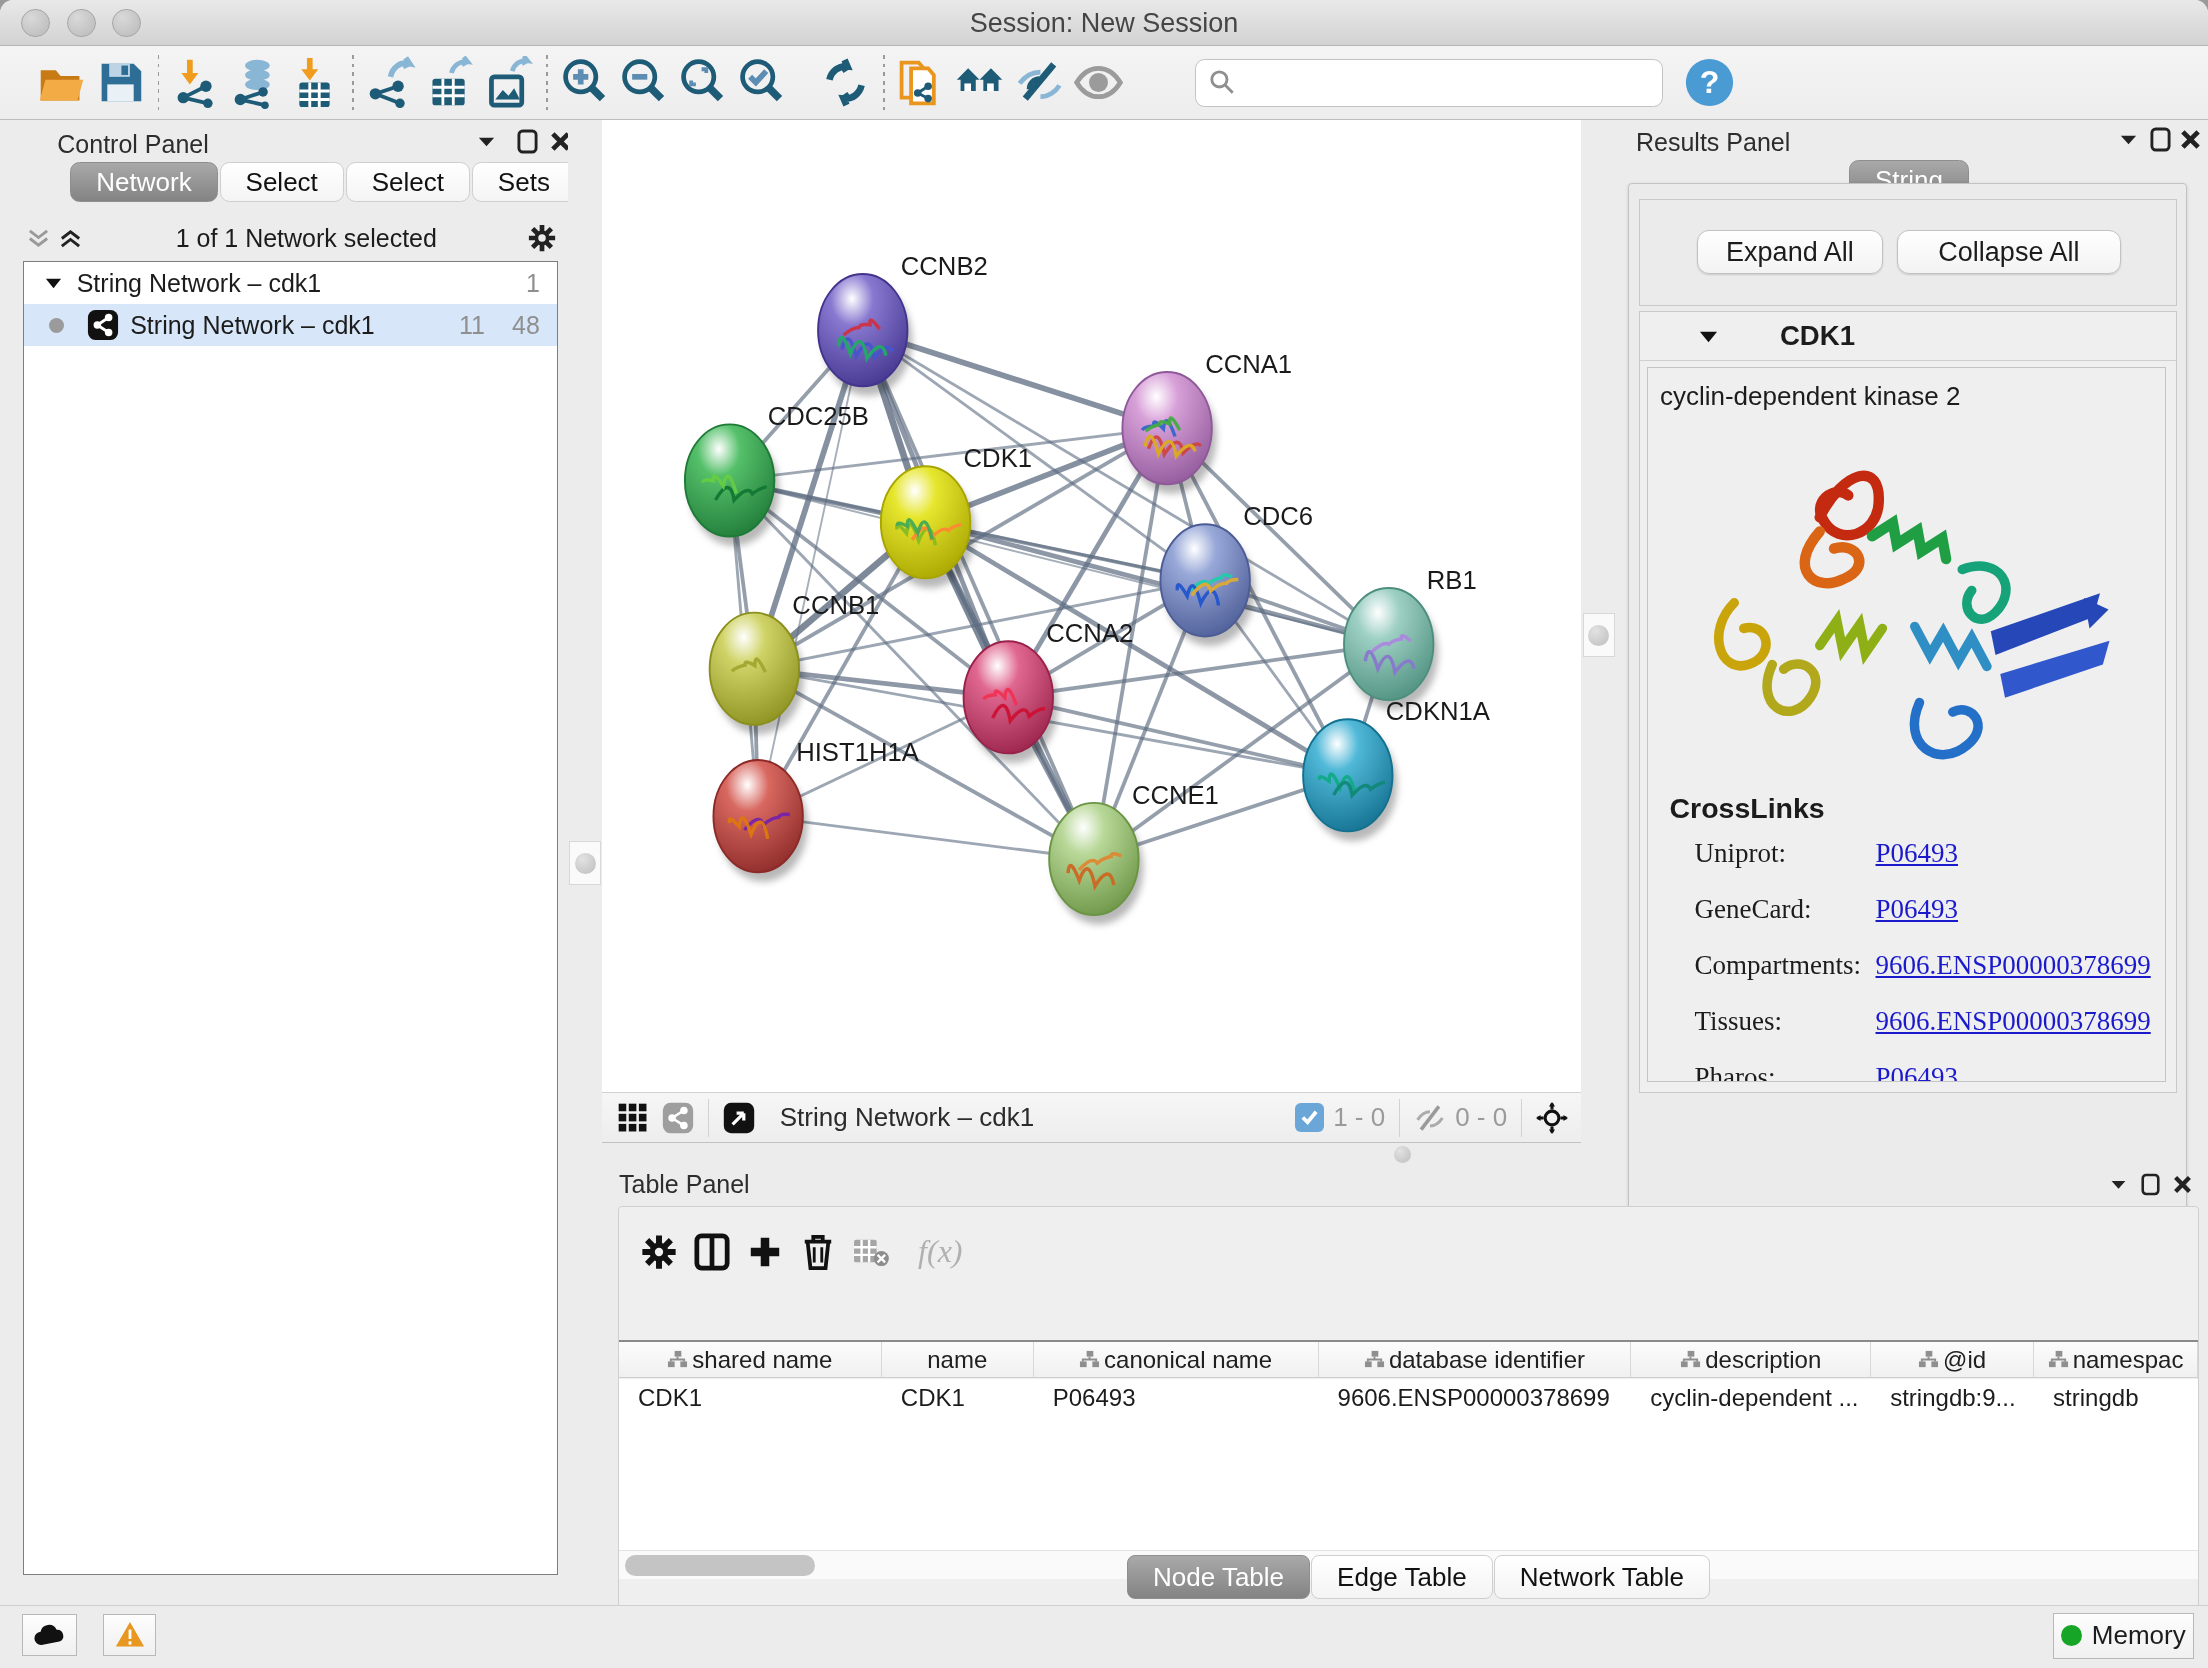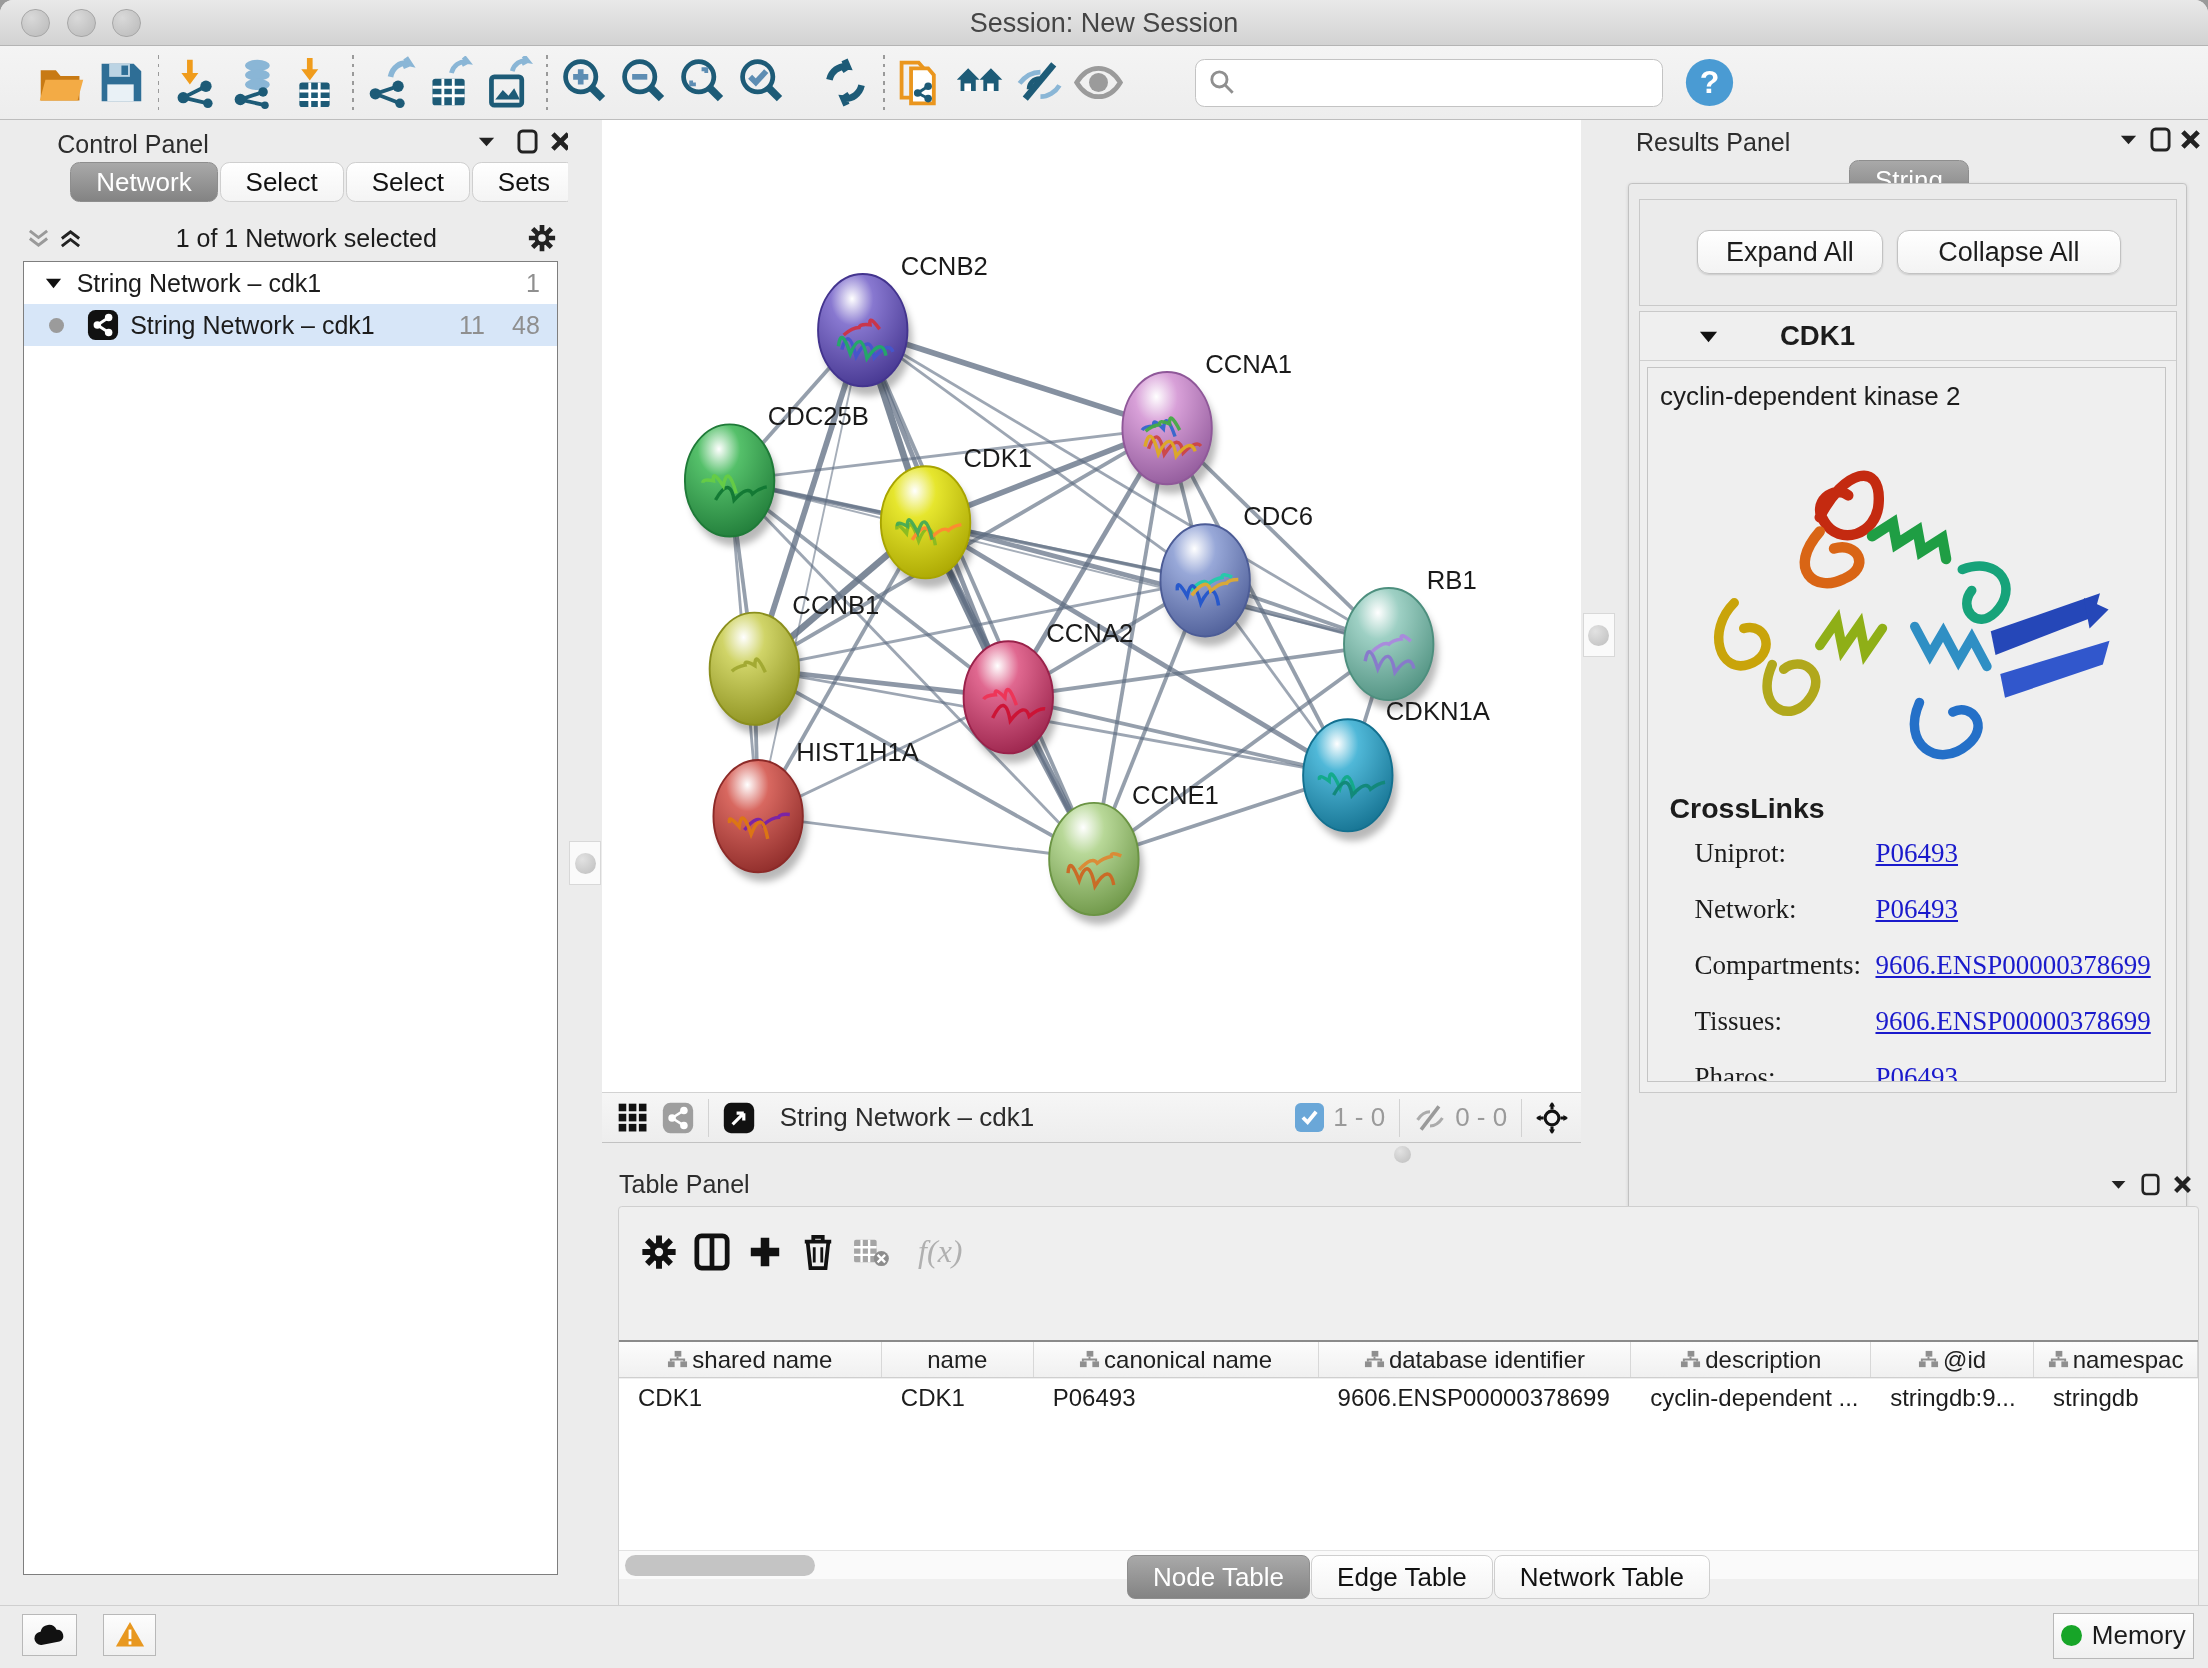--- a/index.html
+++ b/index.html
@@ -683,21 +683,21 @@
             </g>
           </svg>
 
           <div class="serif" style="margin:3.8px 0 13.3px 21px;font-weight:bold;font-size:28.5px">CrossLinks</div>
           <div id="crosslinks">
               <div class="xl-row">
                 <span class="xl-label">Uniprot:</span>
                 <a class="xlink" href="#">P06493</a>
               </div>
               <div class="xl-row">
-                <span class="xl-label">Network:</span>
+                <span class="xl-label">GeneCard:</span>
                 <a class="xlink" href="#">P06493</a>
               </div>
               <div class="xl-row">
                 <span class="xl-label">Compartments:</span>
                 <a class="xlink" href="#">9606.ENSP00000378699</a>
               </div>
               <div class="xl-row">
                 <span class="xl-label">Tissues:</span>
                 <a class="xlink" href="#">9606.ENSP00000378699</a>
               </div>

